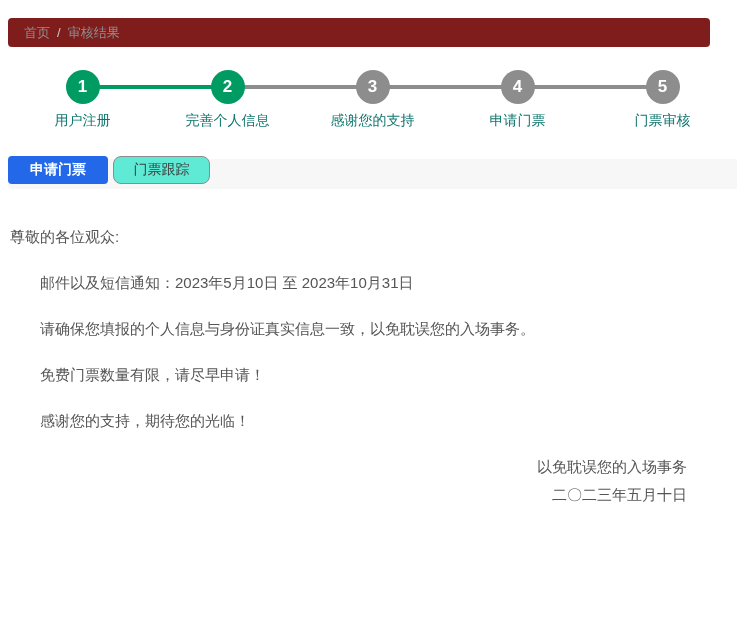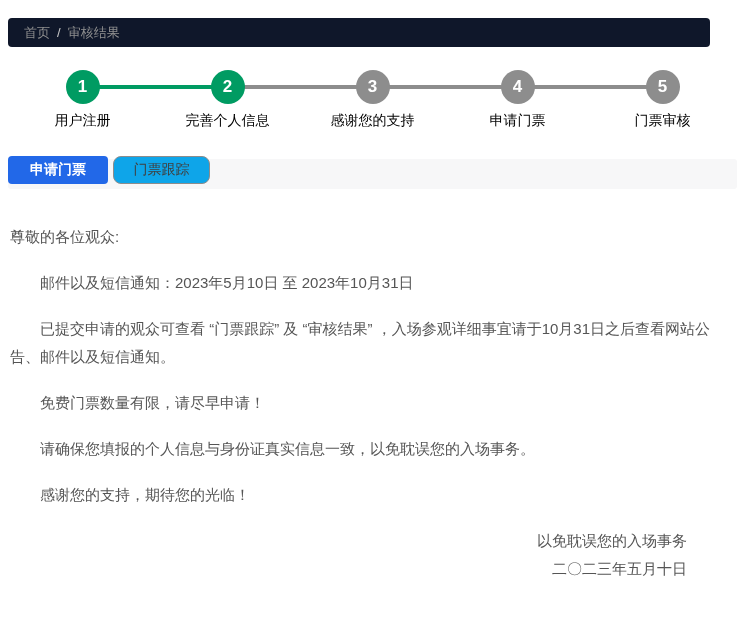--- a/index.html
+++ b/index.html
@@ -2,50 +2,50 @@
 <html><head>
 <meta charset="utf-8">
 <style>
   * { margin:0; padding:0; box-sizing:border-box; }
   html,body { width:745px; height:622px; background:#ffffff;
     font-family:"Liberation Sans","DejaVu Sans",sans-serif; }
   body { position:relative; overflow:hidden; }
 
   
   .breadcrumb { margin:18px 0 0 8px; width:702px; height:29px;
-    background:#0f172a; border-radius:4px; display:flex; align-items:center;
+    background:#7f1d1d; border-radius:4px; display:flex; align-items:center;
     padding-left:16px; font-size:13px; color:#8f8f8f; }
   .breadcrumb a { color:#8f8f8f; text-decoration:none; cursor:pointer; }
   .breadcrumb .sep { margin:0 7px; color:#c8c8c8; }
 
   
   .stepper { margin:23px 0 0 10px; width:725px; display:flex; }
   .step { flex:1; position:relative; display:flex; flex-direction:column;
     align-items:center; }
   .step .circle { width:34px; height:34px; border-radius:50%;
     color:#ffffff; font-size:17px; font-weight:bold;
     display:flex; align-items:center; justify-content:center;
     position:relative; z-index:2; }
   .step.done .circle { background:#009b62; }
   .step.todo .circle { background:#8d8d8d; }
   .step + .step::before { content:""; position:absolute; top:15px;
     left:calc(-50% + 16px); width:calc(100% - 32px); height:4px; z-index:1; }
   .step.done + .step.done::before,
   .step + .step.done::before { background:#009b62; }
   .step + .step.todo::before { background:#8d8d8d; }
-  .step .lbl { margin-top:8px; font-size:14px; color:#000000; }
+  .step .lbl { margin-top:8px; font-size:14px; color:#0f766e; }
 
   
   .tabbar { position:relative; margin:29px 0 0 8px; width:729px; height:30px;
     background:#f7f7f8; border-radius:3px; }
   .tab-btn { position:absolute; top:-3px; height:28px; font-size:14px;
     display:flex; align-items:center; justify-content:center; cursor:pointer; }
   .tab-btn.active { left:0; width:100px; background:#2268e8; color:#ffffff;
     font-weight:bold; border:none; border-radius:4px; }
-  .tab-btn.inactive { left:105px; width:97px; background:#0ea5e9;
+  .tab-btn.inactive { left:105px; width:97px; background:#5eead4;
     color:#404040; border:1px solid #8c8c8c; border-radius:8px; }
 
   
   .content { padding:34px 34px 0 10px; font-size:15px; line-height:28px;
     color:#555555; }
   .content p { margin-bottom:18px; }
   .content p.indent { text-indent:2em; }
 
   .signature { margin-top:16px; text-align:right; font-size:15px;
     line-height:28px; color:#555555; padding-right:24px; }
@@ -83,22 +83,21 @@
 </div>
 
 <div class="tabbar">
   <button class="tab-btn active">申请门票</button>
   <button class="tab-btn inactive">门票跟踪</button>
 </div>
 
 <div class="content">
   <p>尊敬的各位观众:</p>
   <p class="indent">邮件以及短信通知：2023年5月10日 至 2023年10月31日</p>
-  <p class="indent">已提交申请的观众可查看 “门票跟踪” 及 “审核结果” ，入场参观详细事宜请于10月31日之后查看网站公告、邮件以及短信通知。</p>
+  <p class="indent">请确保您填报的个人信息与身份证真实信息一致，以免耽误您的入场事务。</p>
   <p class="indent">免费门票数量有限，请尽早申请！</p>
-  <p class="indent">请确保您填报的个人信息与身份证真实信息一致，以免耽误您的入场事务。</p>
   <p class="indent">感谢您的支持，期待您的光临！</p>
 
   <div class="signature">
     <div>以免耽误您的入场事务</div>
     <div>二〇二三年五月十日</div>
   </div>
 </div>
 
 </body></html>

